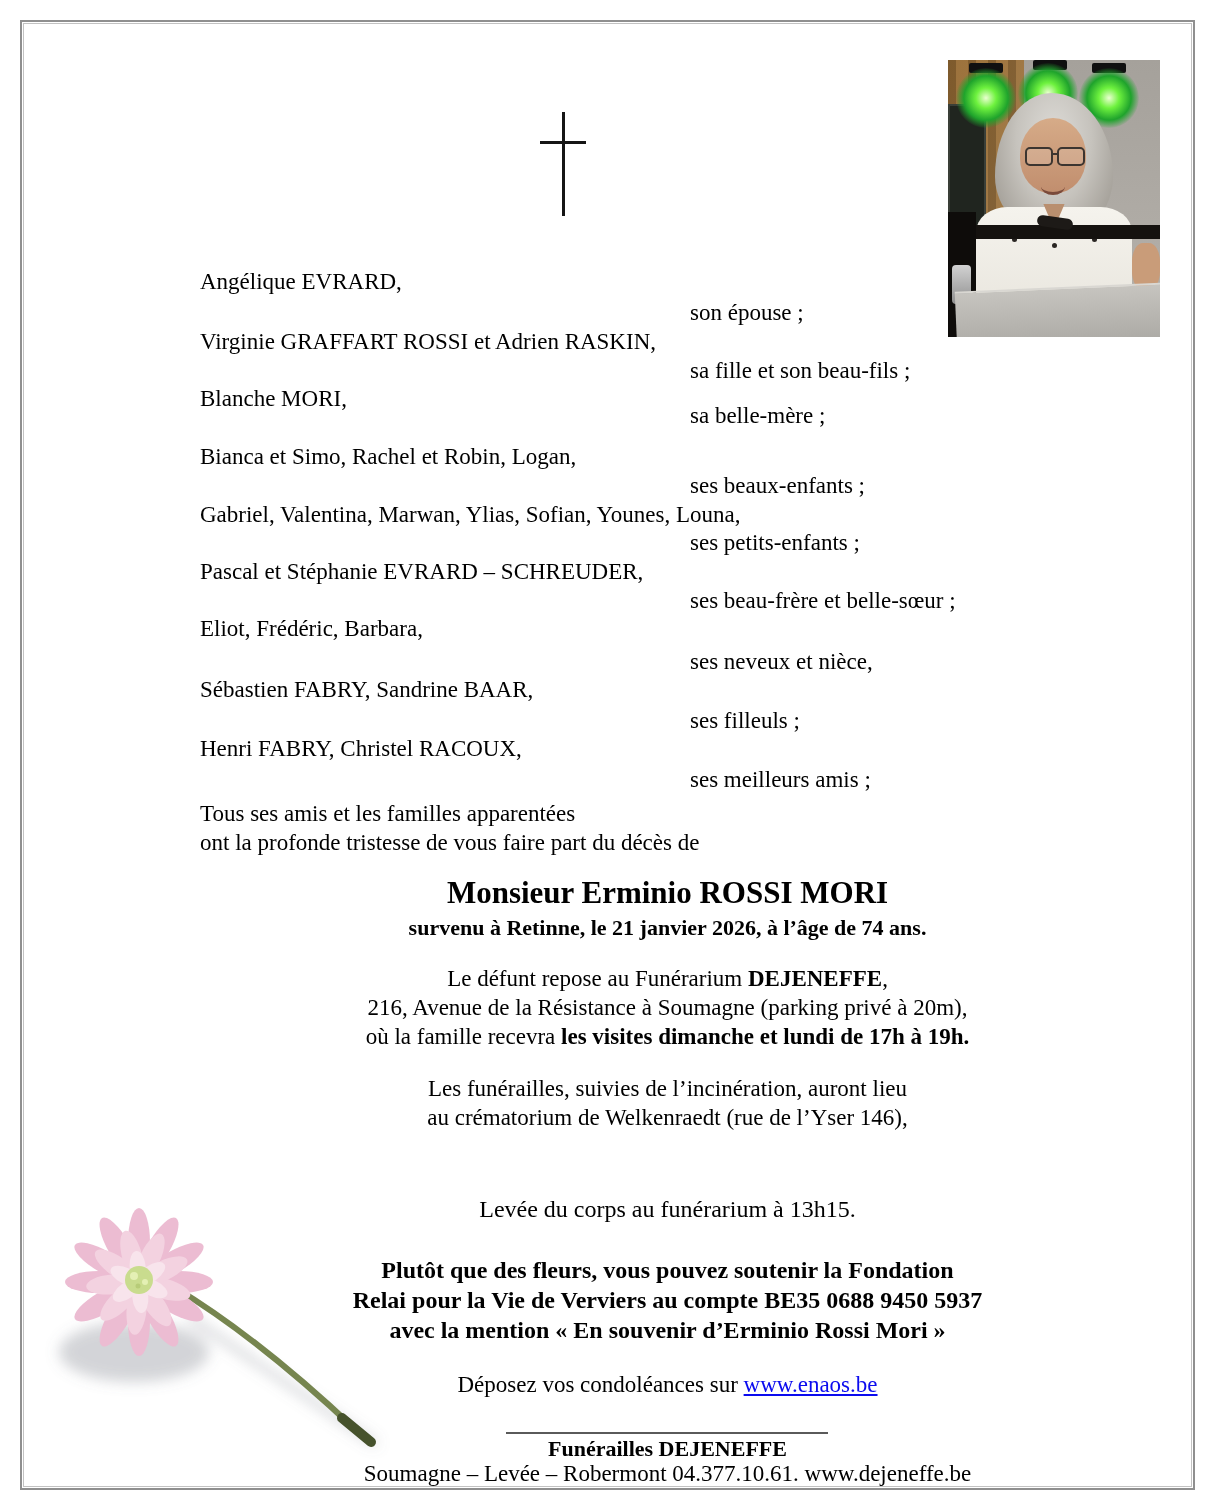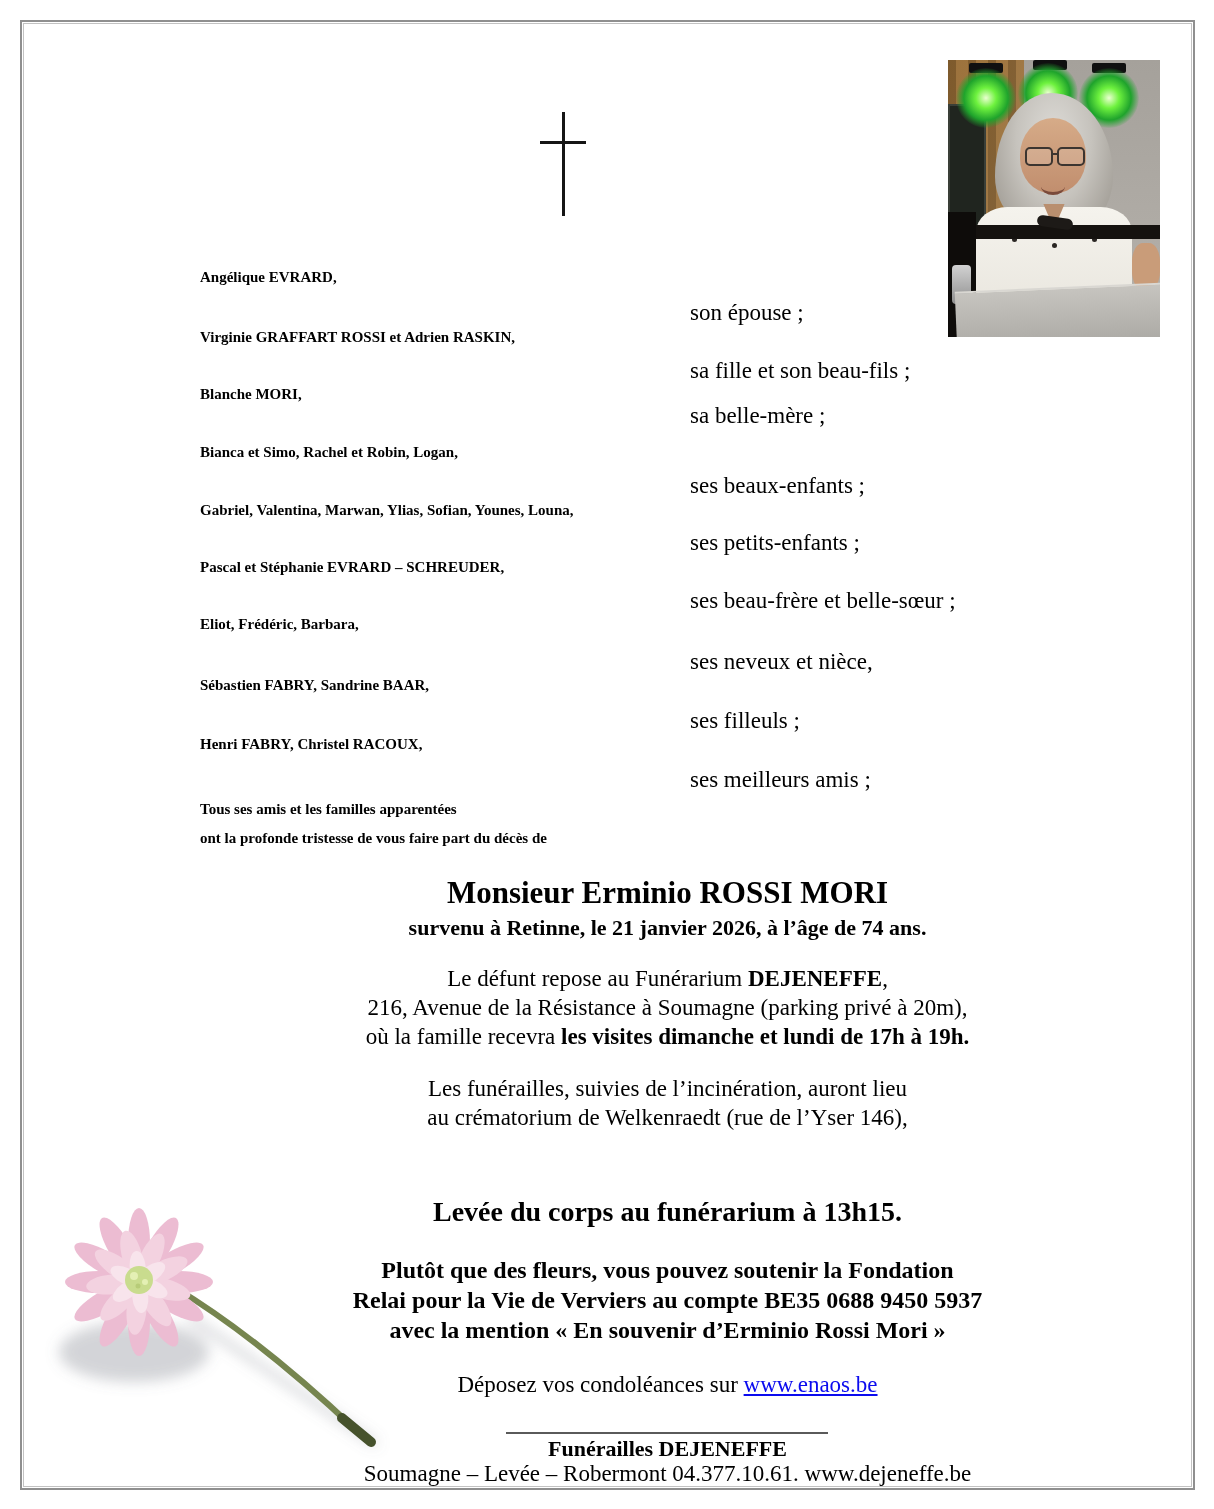--- a/index.html
+++ b/index.html
@@ -1,30 +1,30 @@
 <!DOCTYPE html>
 <html><head>
 <meta charset="utf-8">
 <style>
   html,body{margin:0;padding:0;background:#fff;}
   .page{position:relative;width:1214px;height:1509px;background:#ffffff;
         font-family:"Liberation Serif", serif;color:#000;overflow:hidden;}
   .frame{position:absolute;left:20px;top:20px;right:19px;bottom:19px;
          border:2px solid #8f8f8f;pointer-events:none;}
   .frame::after{content:"";position:absolute;inset:1px;border:1px solid #c2c2c2;}
-  .fam-name{position:absolute;left:200px;font-size:15px;white-space:nowrap;font-weight:bold;}
+  .fam-name{position:absolute;left:200px;font-size:23px;white-space:nowrap;}
   .fam-rel{position:absolute;left:690px;font-size:23px;white-space:nowrap;}
   .cline{position:absolute;left:200px;width:935px;text-align:center;white-space:nowrap;}
   .body{font-size:23px;}
   .b{font-weight:bold;}
   .bi{font-weight:bold;font-size:24px;}
   .title{font-size:31px;font-weight:bold;}
   .subtitle{font-size:22px;font-weight:bold;}
   .bigdate{font-size:32px;font-weight:bold;}
-  .levee{font-size:28px;font-weight:bold;}
+  .levee{font-size:24px;font-weight:normal;}
   .link{color:#0b0bee;text-decoration:underline;cursor:pointer;}
   
   .cross-v{position:absolute;left:562px;top:112px;width:3px;height:104px;background:#151515;}
   .cross-h{position:absolute;left:540px;top:141px;width:46px;height:3px;background:#151515;}
   
   .foot-rule{position:absolute;left:506px;top:1432px;width:322px;height:2px;background:#5a5a5a;}
   
   .photo{position:absolute;left:948px;top:60px;width:212px;height:277px;overflow:hidden;
          background:linear-gradient(105deg,#7b5a2e 0%,#99733c 14%,#9a958e 38%,#a8a49e 70%,#b3afa9 100%);}
   .photo *{position:absolute;}

